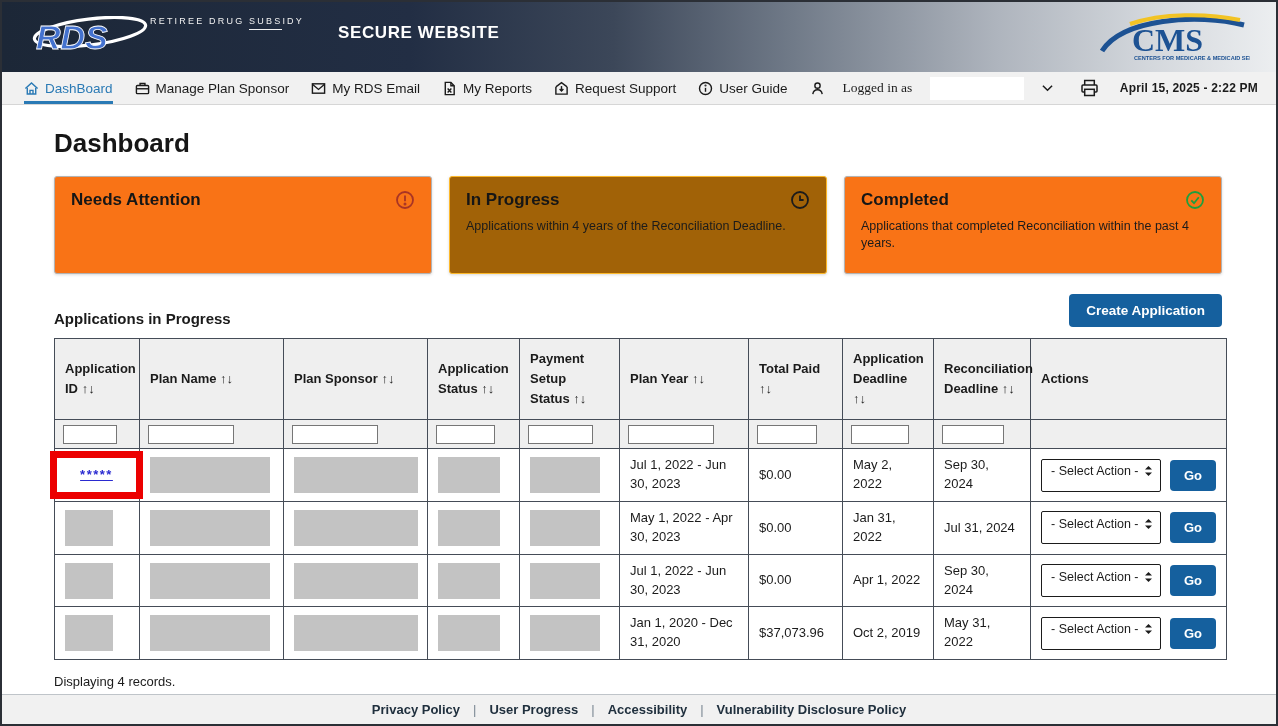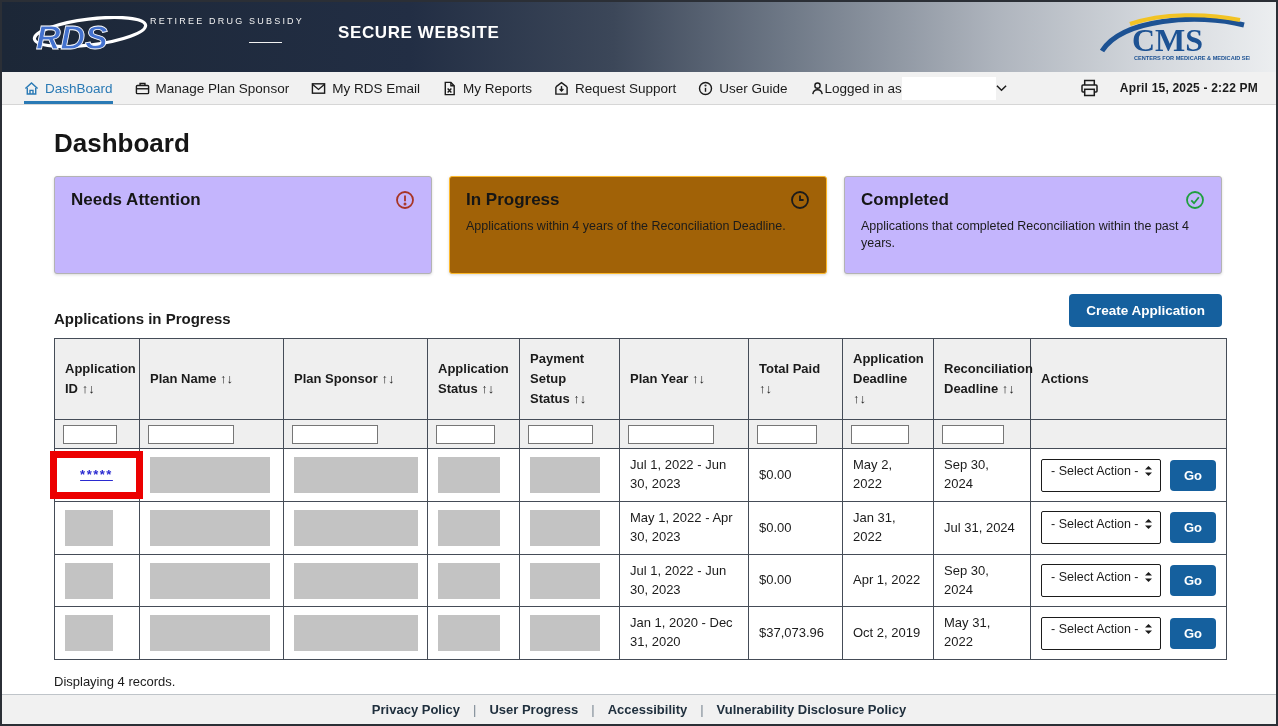--- a/index.html
+++ b/index.html
@@ -16,45 +16,45 @@
   
   .banner {
     height: 70px; flex: 0 0 70px;
     background: linear-gradient(90deg,#1c2737 0%,#222e44 32%,#3c4759 48%,#707a88 62%,#aeb4bd 78%,#d3d7dc 90%,#eceef0 100%);
     display: flex; align-items: center; position: relative;
   }
   .rds-logo { margin-left: 26px; display: flex; flex-direction: row; line-height: 1; }
   .rds-word { position: relative; width: 122px; height: 42px; }
   .rds-word svg { position: absolute; left: 0; top: 0; }
   .rds-sub { font-size: 9px; letter-spacing: 2.2px; color: #f2f2f2; text-transform: uppercase; margin-top: 1px; white-space: nowrap; }
-  .rds-sub .u { border-bottom: 1px solid #f2f2f2; padding-bottom: 16px; }
+  .rds-sub .u { border-bottom: 1px solid #f2f2f2; padding-bottom: 3px; }
   .secure-website { margin-left: 34px; color: #ffffff; font-weight: bold; font-size: 17px; letter-spacing: 0.6px; margin-top: -8px; }
   .cms-logo { position: absolute; right: 26px; top: 9px; }
   
   .navbar {
     height: 33px; flex: 0 0 33px;
     background: #f1f1f1; border-bottom: 1px solid #d6d6d6;
     display: flex; align-items: stretch; padding: 0 18px 0 22px;
     font-size: 13.5px;
   }
   .nav-item { display: flex; align-items: center; gap: 6px; margin-right: 22px; cursor: pointer; color: #1b1b1b; }
   .nav-item svg { stroke: #1b1b1b; }
   .nav-item.active { color: #2a7ab5; border-bottom: 3px solid #2a7ab5; padding-top: 3px; font-weight: normal; }
   .nav-item.active svg { stroke: #2a7ab5; }
-  .logged-in { display: flex; align-items: center; gap: 0; }
+  .logged-in { display: flex; align-items: center; gap: 18px; font-family: Liberation Serif, serif; }
   .user-redact { width: 94px; height: 23px; background: #ffffff; }
   .nav-right { margin-left: auto; display: flex; align-items: center; gap: 20px; }
   .nav-date { font-size: 12px; font-weight: bold; letter-spacing: .2px; }
   
   .main { flex: 1 1 auto; padding: 0 54px 0 52px; overflow: hidden; }
   h1.page-title { font-size: 26px; font-weight: bold; margin-top: 23px; color: #161616; }
   
   .cards { display: flex; gap: 17px; margin-top: 17px; }
   .card {
-    flex: 1 1 0; height: 98px; background: #c4b5fd; border: 1px solid #b3b3b3; border-radius: 3px;
+    flex: 1 1 0; height: 98px; background: #f97316; border: 1px solid #b3b3b3; border-radius: 3px;
     box-shadow: 0 1px 3px rgba(0,0,0,.15); padding: 13px 16px 12px 16px; cursor: pointer;
   }
   .card.highlighted { background: #a16207; border-color: #fcb82a; }
   .card-top { display: flex; justify-content: space-between; align-items: flex-start; }
   .card-title { font-size: 17px; font-weight: bold; color: #161616; }
   .card-desc { font-size: 12.5px; line-height: 1.38; margin-top: 8px; color: #1b1b1b; }
   
   .section-row { display: flex; justify-content: space-between; align-items: flex-end; margin-top: 20px; }
   .section-heading { font-size: 15px; font-weight: bold; }
   .btn-primary {

